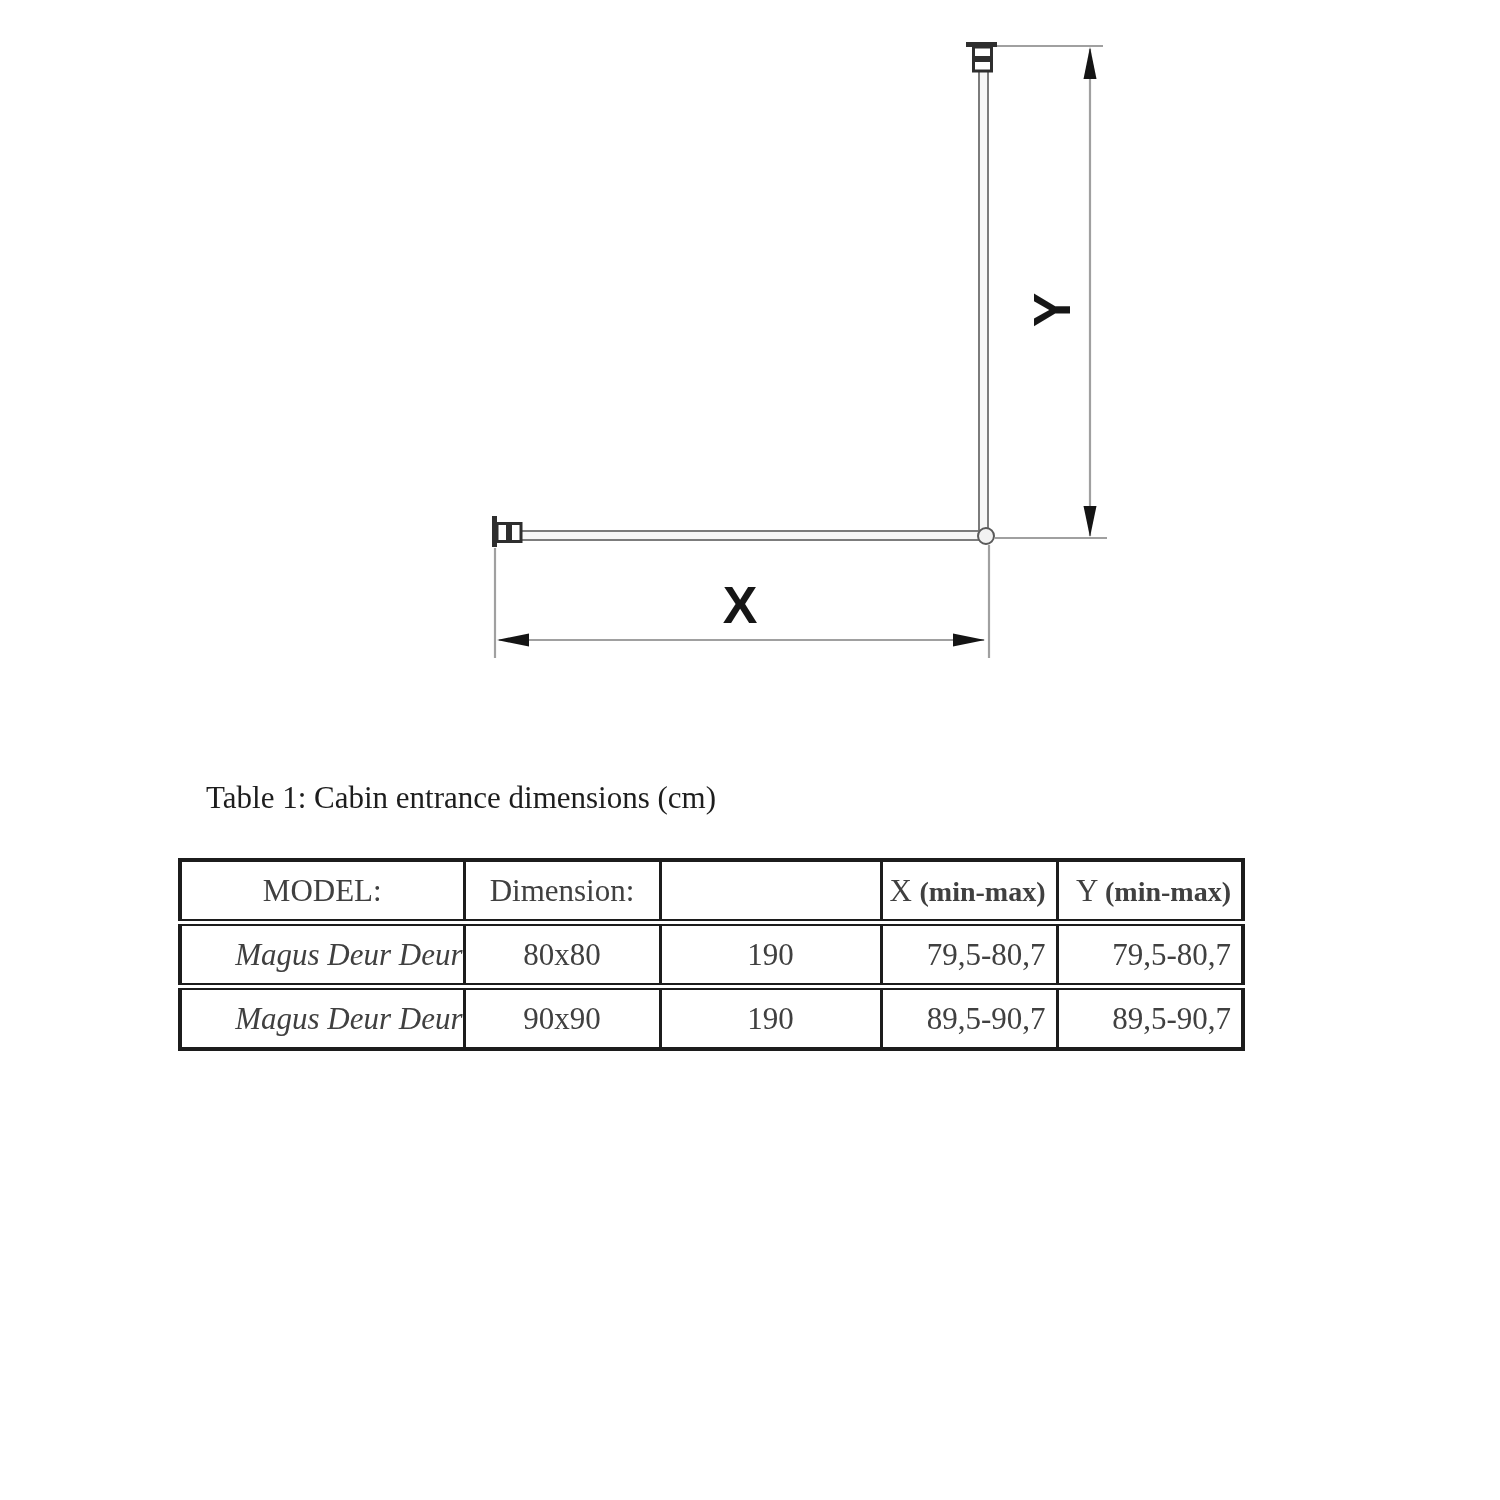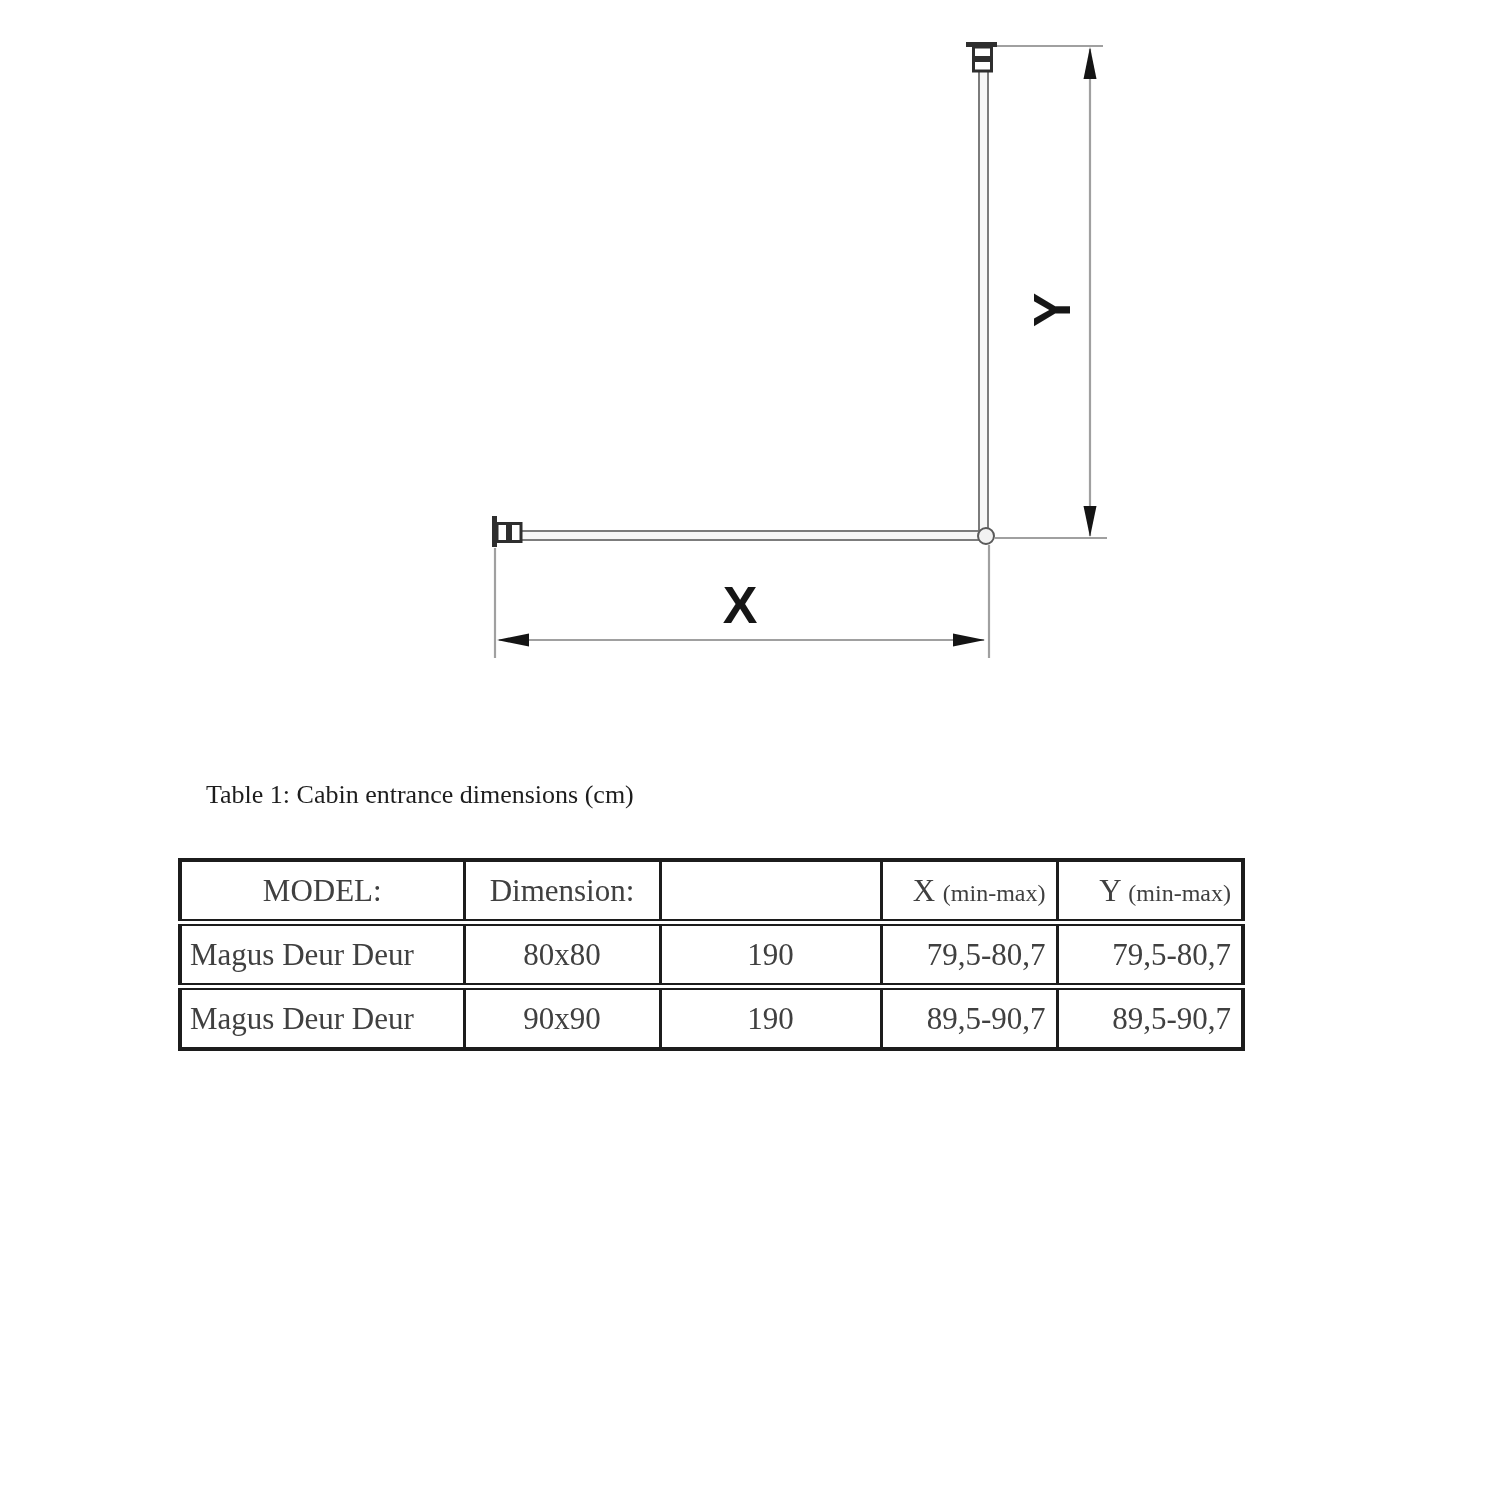--- a/index.html
+++ b/index.html
@@ -42,21 +42,21 @@
     left: 1021px;
     top: 280px;
     width: 62px;
     height: 60px;
     transform: rotate(-90deg);
   }
   .table-caption {
     position: absolute;
     left: 206px;
     top: 780px;
-    font-size: 26px;
+    font-size: 31px;
     color: #1d1d1d;
     white-space: nowrap;
   }
   table.dims {
     position: absolute;
     left: 178px;
     top: 858px;
     width: 1063px;
     border-collapse: collapse;
     border: 4px solid #1c1c1c;
@@ -70,23 +70,23 @@
     padding: 0;
     height: 57px;
     vertical-align: middle;
     text-align: center;
     overflow: hidden;
     white-space: nowrap;
   }
   table.dims tr.sep th, table.dims tr.sep td {
     border-bottom: 7px double #1c1c1c;
   }
-  table.dims .al { text-align: left; padding-left: 8px; }
+  table.dims .al { text-align: right; padding-left: 8px; font-style: italic; }
   table.dims .ar { text-align: right; padding-right: 10px; }
-  table.dims .sub { font-size: 24px; }
+  table.dims .sub { font-size: 28px; font-weight: bold; }
 </style>
 </head>
 <body>
 
 <div class="page">
 
   <svg class="diagram-svg" viewBox="0 0 1500 720">
 
     <line x1="966" y1="46" x2="1103" y2="46" stroke="#a0a0a0" stroke-width="2.2"></line>
     <line x1="995" y1="538" x2="1107" y2="538" stroke="#a0a0a0" stroke-width="2.2"></line>

